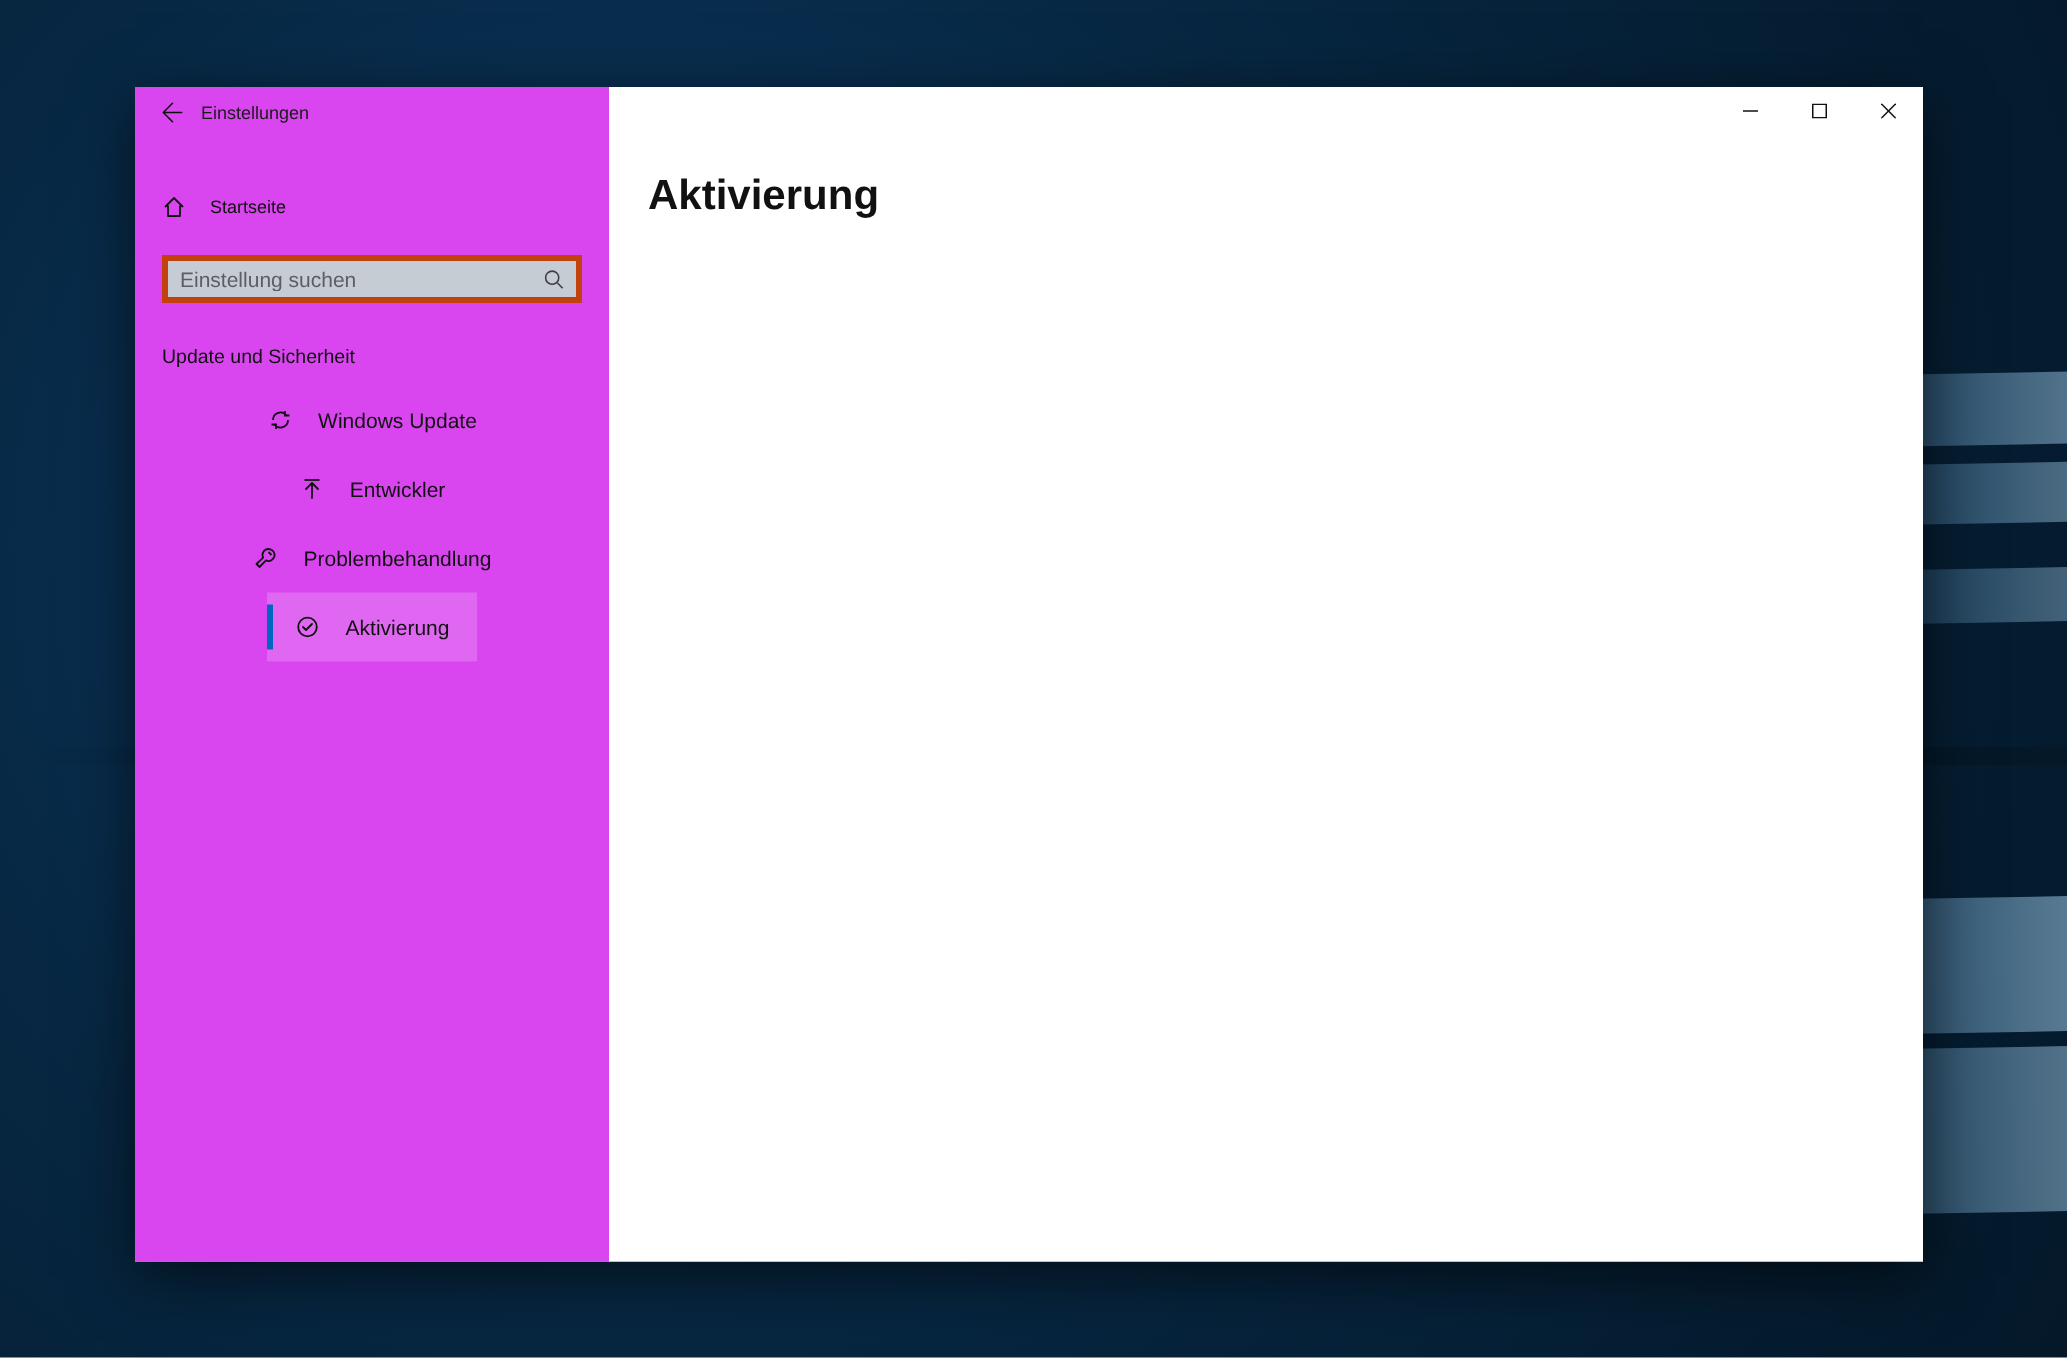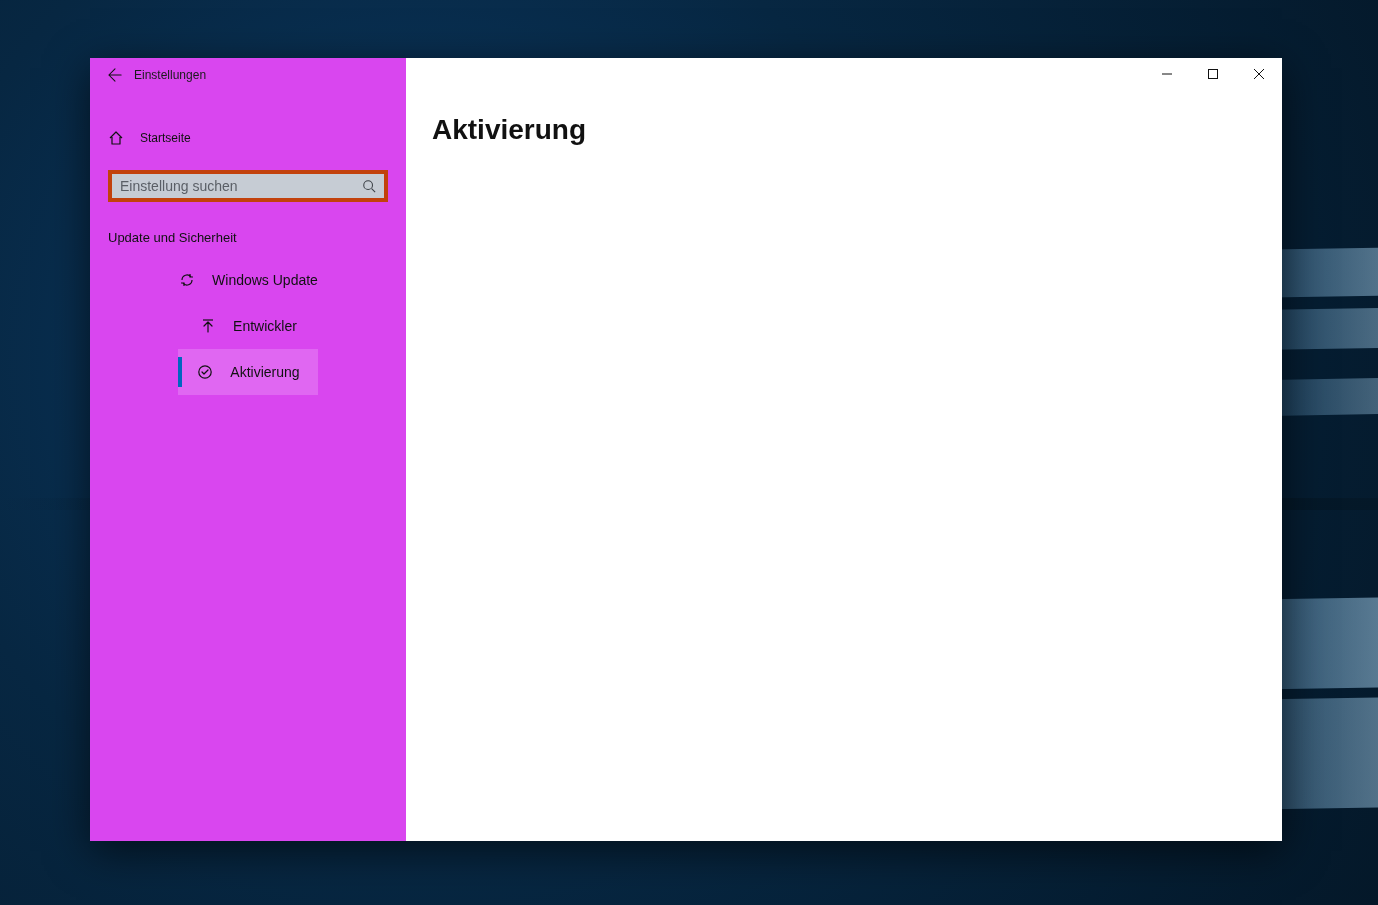--- a/index.html
+++ b/index.html
@@ -172,20 +172,28 @@
       <div class="nav-item">
         <span class="icon">
           <svg width="16" height="16" viewBox="0 0 16 16">
               <path d="M8 14 V4 M4 8 L8 4 L12 8" stroke="#111" stroke-width="1.2" fill="none" stroke-linecap="round" stroke-linejoin="round"></path>
               <line x1="3" y1="2" x2="13" y2="2" stroke="#111" stroke-width="1.2"></line>
             </svg>
         </span>
         <span>Entwickler</span>
       </div>
 
+      <div class="nav-item">
+        <span class="icon">
+          <svg width="16" height="16" viewBox="0 0 16 16">
+              <path d="M10 2a4 4 0 0 0-3.6 5.7L2 12l2 2 4.3-4.4A4 4 0 1 0 10 2z M10 4l2 2" stroke="#111" stroke-width="1.2" fill="none" stroke-linejoin="round"></path>
+            </svg>
+        </span>
+        <span>Problembehandlung</span>
+      </div>
 
 
       <div class="nav-item active">
         <span class="icon">
           <svg width="16" height="16" viewBox="0 0 16 16">
               <circle cx="8" cy="8" r="6.2" stroke="#111" stroke-width="1.2" fill="none"></circle>
               <path d="M5 8l2 2 4-4" stroke="#111" stroke-width="1.2" fill="none" stroke-linecap="round" stroke-linejoin="round"></path>
             </svg>
         </span>
         <span>Aktivierung</span>

